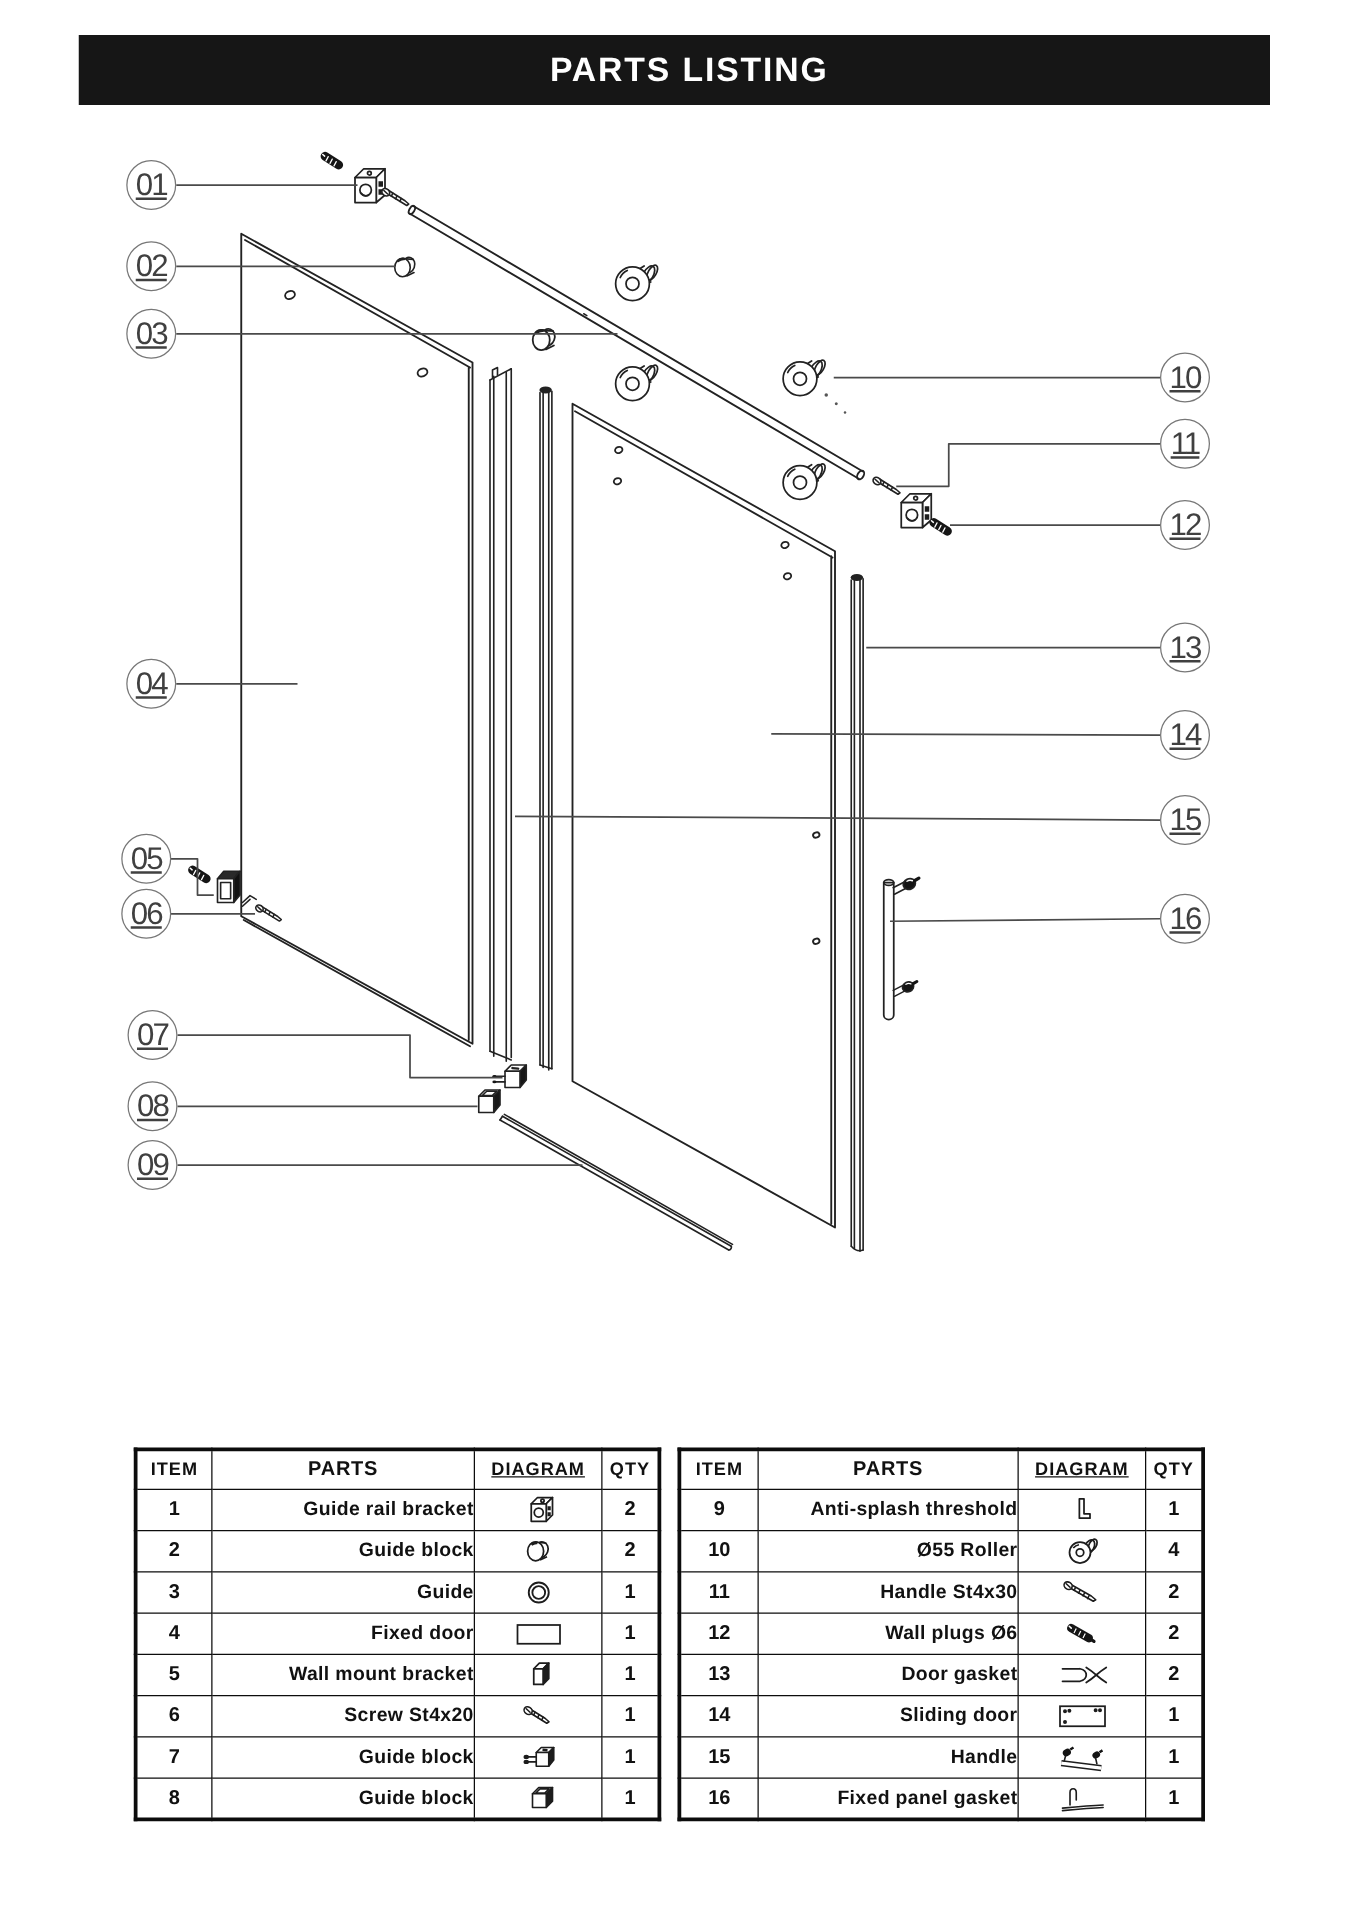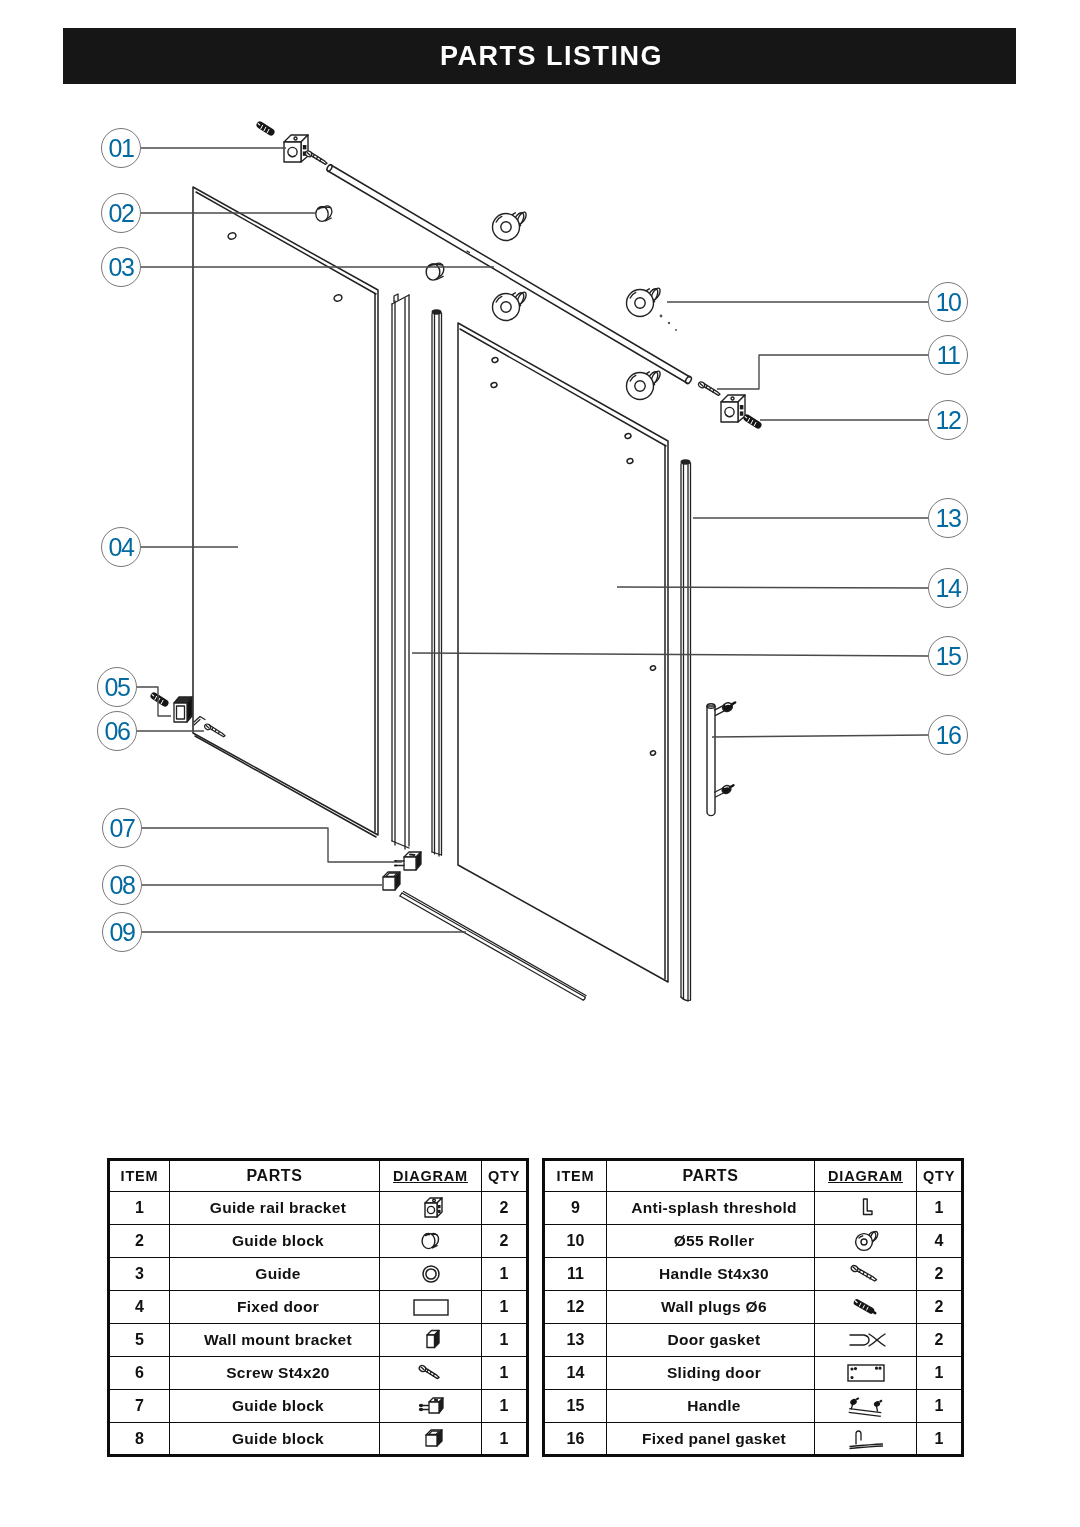--- a/index.html
+++ b/index.html
@@ -4,34 +4,34 @@
 <style>
   html,body{margin:0;padding:0;background:#fff;}
   .page{position:relative;width:1080px;height:1527px;background:#fff;overflow:hidden;
         font-family:"Liberation Sans",sans-serif;}
   .title-bar{position:absolute;left:63px;top:28px;width:953px;height:56px;background:#161616;
              display:flex;align-items:center;justify-content:center;}
   .title-bar span{color:#fff;font-weight:bold;font-size:27px;letter-spacing:1.5px;margin-left:24px;}
   .diagram-svg{position:absolute;left:0;top:0;width:1080px;height:1527px;}
   .callout{position:absolute;width:40px;height:40px;border:1.6px solid #777;border-radius:50%;
            background:#fff;box-sizing:border-box;display:flex;align-items:center;justify-content:center;
-           font-size:25px;font-weight:400;color:#0369a1;letter-spacing:-1.5px;z-index:3;}
+           font-size:25px;font-weight:400;color:#404040;letter-spacing:-1.5px;z-index:3;text-decoration:underline;}
   .parts-table{position:absolute;top:1125px;width:419px;height:298px;border-collapse:collapse;
                table-layout:fixed;background:#fff;z-index:4;}
   .parts-table.left{left:107px;}
   .parts-table.right{left:542px;}
   .parts-table th,.parts-table td{border:1.7px solid #0c0c0c;padding:0;overflow:hidden;}
   .parts-table{border:3px solid #0c0c0c;margin-top:33px;}
   .parts-table thead tr{height:32px;}
   .parts-table tbody tr{height:33px;}
   th.h-item,th.h-qty{font-size:14.5px;font-weight:bold;letter-spacing:0.8px;text-align:center;color:#111;}
   th.h-parts{font-size:16px;font-weight:bold;letter-spacing:0.6px;text-align:center;color:#111;}
   th.h-diagram{font-size:14.5px;font-weight:bold;letter-spacing:0.8px;text-align:center;color:#111;text-decoration:underline;}
   td.c-item,td.c-qty{font-size:16px;font-weight:bold;text-align:center;color:#111;}
-  td.c-part{font-size:15.5px;font-weight:bold;text-align:center;padding-left:7px;letter-spacing:0.3px;color:#111;}
+  td.c-part{font-size:15.5px;font-weight:bold;text-align:right;padding-left:7px;letter-spacing:0.3px;color:#111;}
   td.c-diagram{text-align:center;vertical-align:middle;}
   td.c-diagram svg{display:inline-block;vertical-align:middle;}
 </style>
 </head>
 <body>
 
 <div class="page">
 
   <div class="title-bar">
     <span>PARTS LISTING</span>

